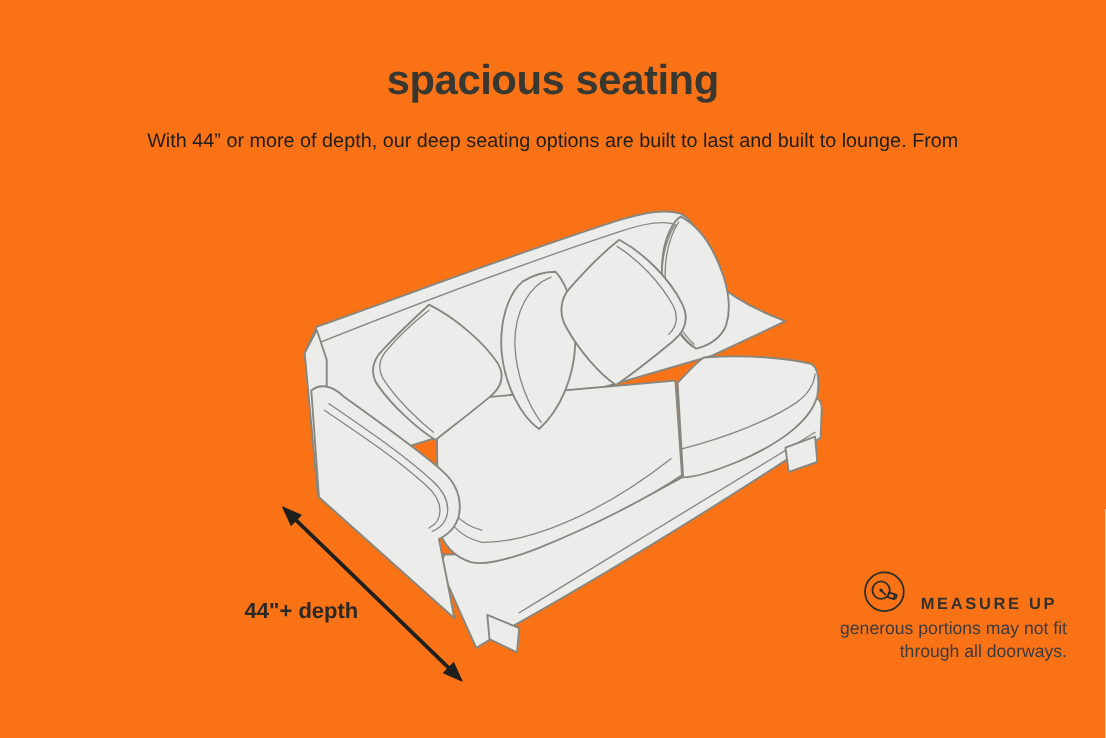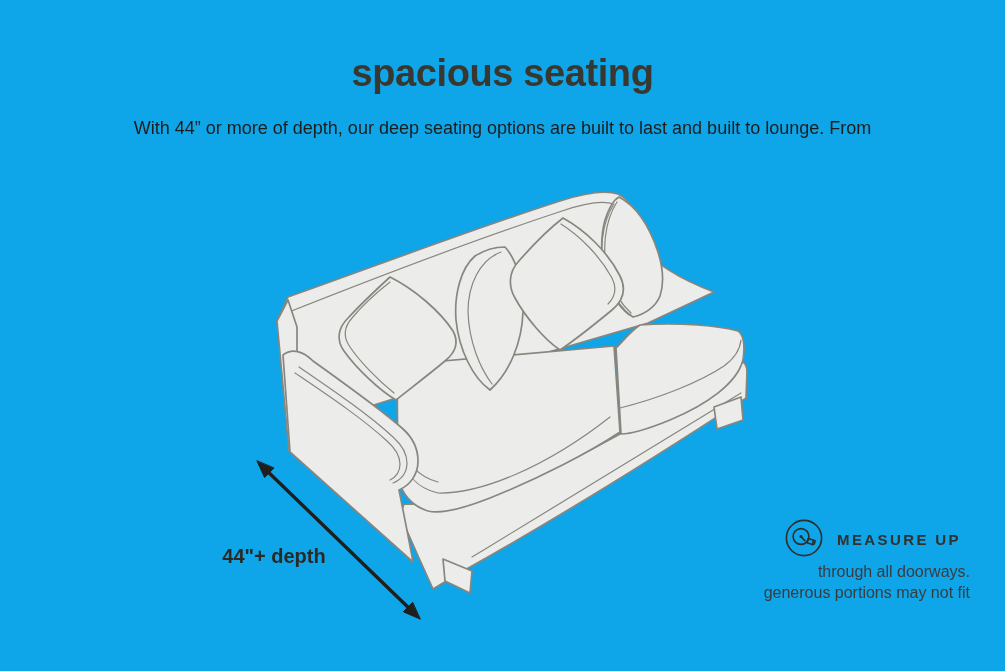--- a/index.html
+++ b/index.html
@@ -1,21 +1,21 @@
 <!DOCTYPE html>
 <html><head>
 <meta charset="utf-8">
 <style>
   * { margin: 0; padding: 0; box-sizing: border-box; }
   html,body { background: #ffffff; }
   .canvas {
     position: relative;
     width: 1005px;
     height: 671px;
-    background: #0ea5e9;
+    background: #f97316;
     overflow: hidden;
     font-family: "Liberation Sans", sans-serif;
   }
   .title {
     position: absolute;
     top: 52px; left: 0; width: 1005px;
     text-align: center;
     font-size: 38px;
     font-weight: 700;
     letter-spacing: -0.4px;
@@ -43,21 +43,21 @@
     font-weight: 700;
     color: #2a2926;
     white-space: nowrap;
   }
   .measure-up {
     position: absolute;
     left: 756px; top: 518px; width: 214px;
   }
   .measure-row {
     display: flex;
-    align-items: center;
+    align-items: flex-end;
     justify-content: flex-start;
     gap: 13px;
     margin-left: 28px;
   }
   .measure-icon { width: 40px; height: 40px; flex: 0 0 auto; }
   .measure-heading {
     font-size: 15px;
     font-weight: 700;
     letter-spacing: 2.4px;
     color: #32312b;
@@ -136,18 +136,18 @@
         <circle cx="20" cy="20" r="17.6"></circle>
         <circle cx="17" cy="18.5" r="7.9"></circle>
         <circle cx="17" cy="18.5" r="0.8" fill="#2e2d29"></circle>
         <line x1="17.6" y1="19.2" x2="20.8" y2="22.6"></line>
         <path d="M24.2,20.5 L29.6,22.3 L28.4,26.6 L23,24.8 Z"></path>
         <path d="M29.6,22.3 L31.2,22.9 L30.3,26 L28.4,26.6"></path>
       </svg>
       <div class="measure-heading">MEASURE UP</div>
     </div>
     <div class="measure-note">
+      <div>generous portions may not fit</div>
       <div>through all doorways.</div>
-      <div>generous portions may not fit</div>
     </div>
   </div>
 
 </div>
 
 </body></html>

